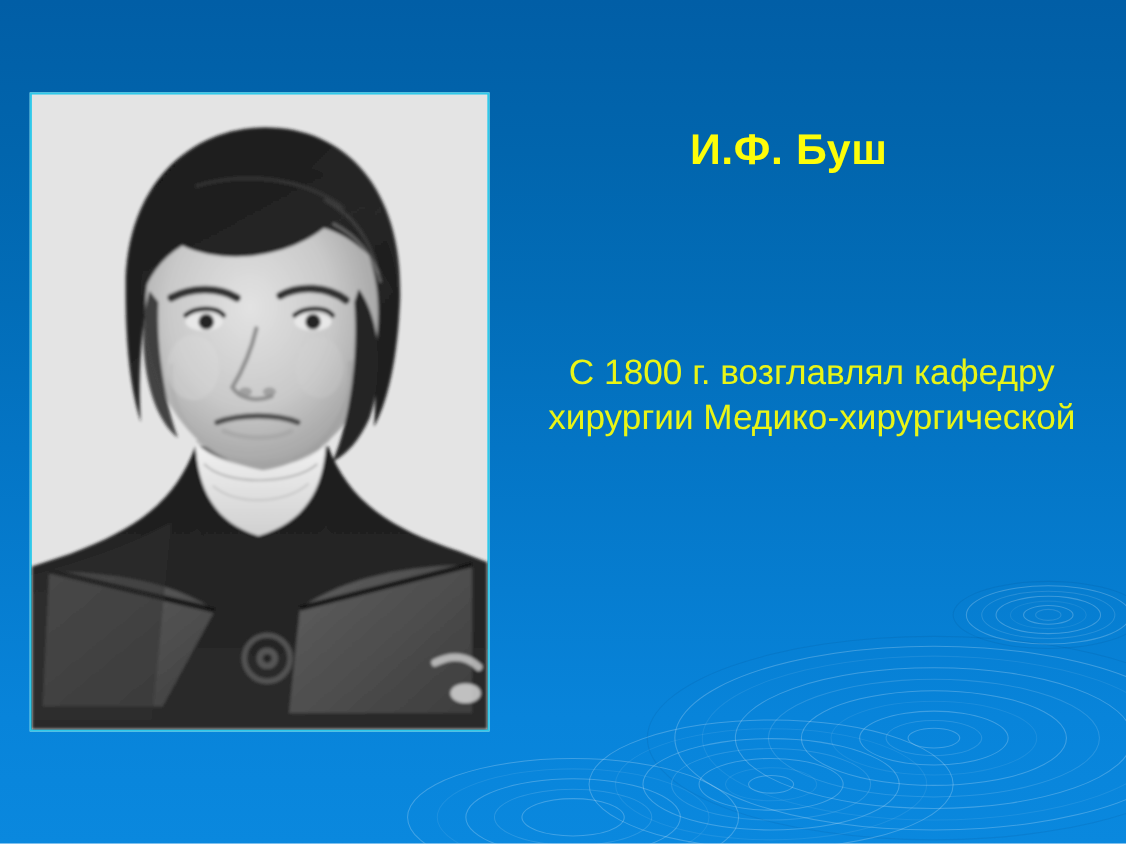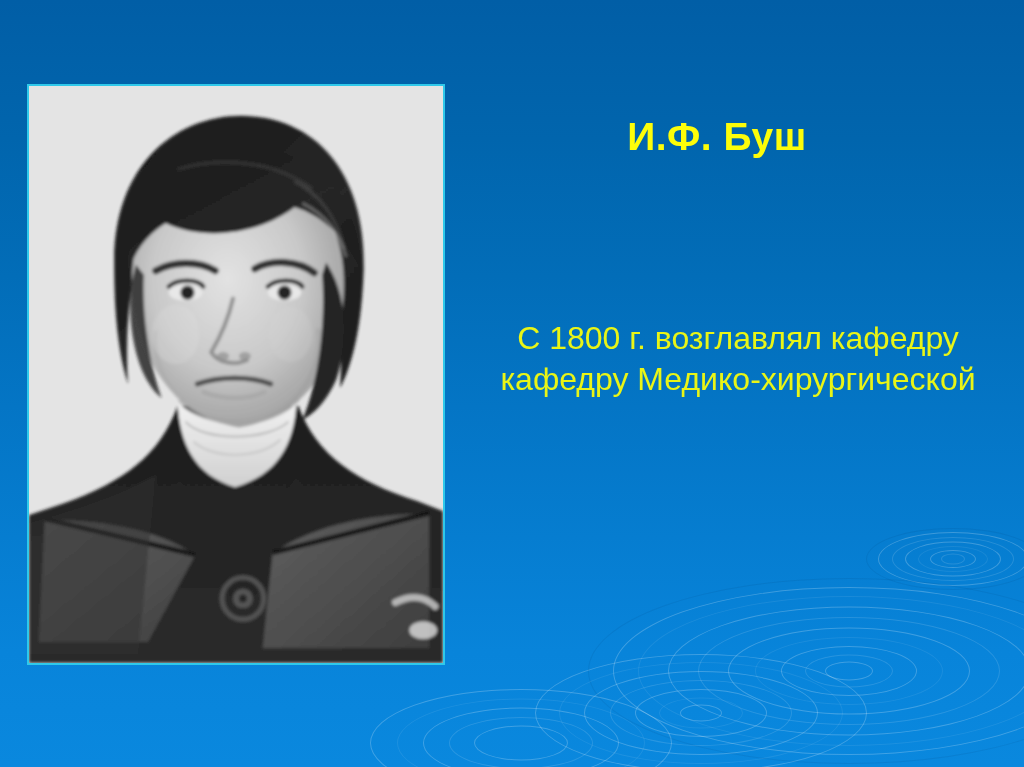--- a/index.html
+++ b/index.html
@@ -263,17 +263,17 @@
     </svg>
   </div>
 
   <div id="title-block">
     <h1 id="slide-title">И.Ф. Буш</h1>
   </div>
 
   <div id="body-block">
     <p id="body-text">
       <span class="line">С 1800 г. возглавлял кафедру</span>
-      <span class="line">кафедру Медико-хирургической</span>
+      <span class="line">хирургии Медико-хирургической</span>
     </p>
   </div>
 
 </div>
 
 </body></html>

